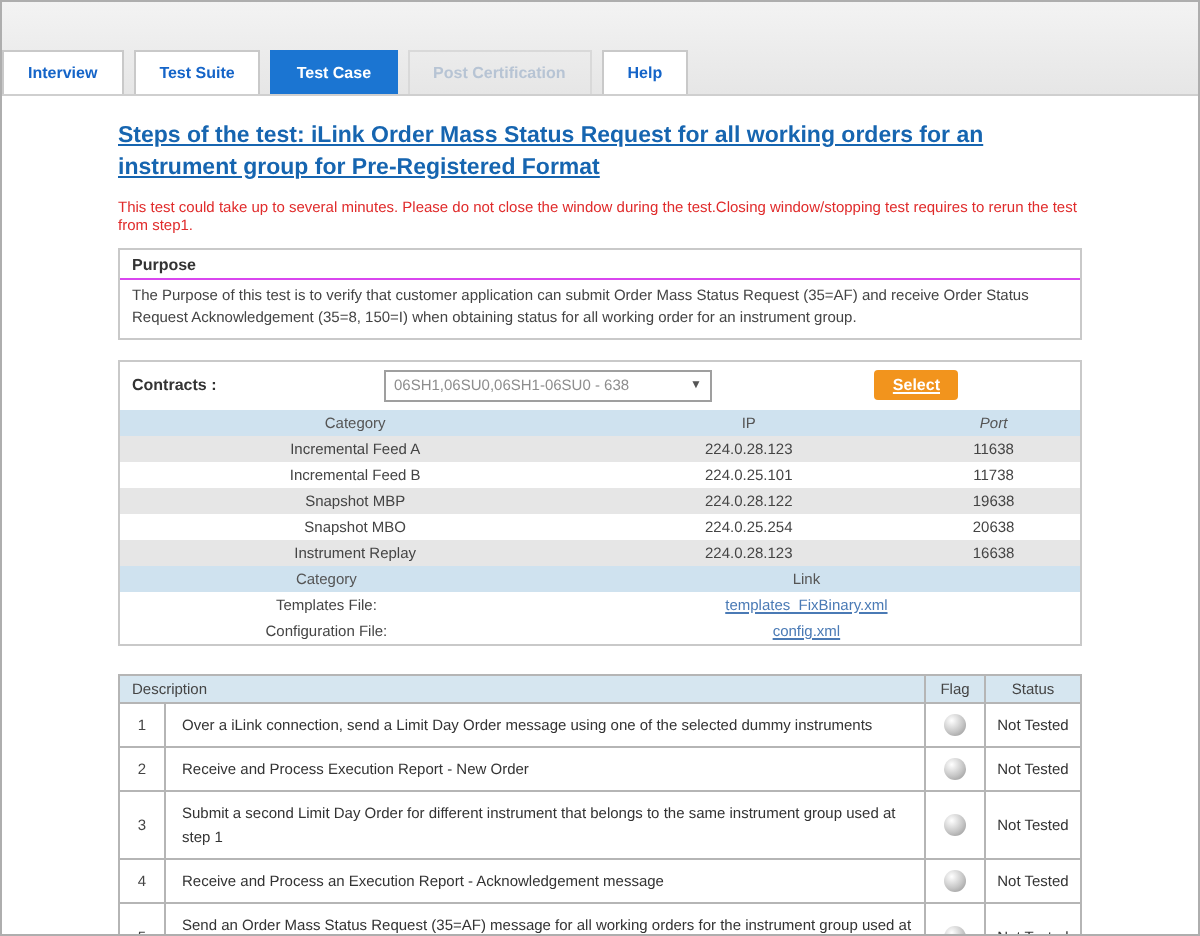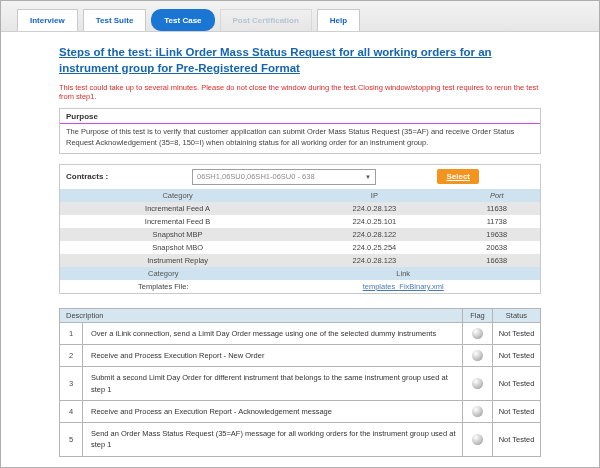--- a/index.html
+++ b/index.html
@@ -9,39 +9,39 @@
   .page {
     width: 600px; height: 468px;
     border: 1px solid #aeaeae;
     background: #fff;
     overflow: hidden;
     position: relative;
   }
 
   
   .tabbar {
-    height: 31px;
+    height: 47px;
     background: linear-gradient(#f3f3f3, #e6e6e6);
     border-bottom: 1px solid #cfcfcf;
     display: flex;
     align-items: flex-end;
-    padding-left: 16px;
+    padding-left: 0;
   }
   .tab {
     font-size: 8px; font-weight: bold;
     color: #1464c8;
     background: #fff;
     border: 1px solid #c9c9c9;
     border-bottom: none;
     padding: 6px 12px 6px 12px;
     margin-right: 5px;
     cursor: pointer;
     white-space: nowrap;
   }
-  .tab.active { background: #1b75d2; color: #fff; border-color: #1b75d2; border-radius: 10px; }
+  .tab.active { background: #1b75d2; color: #fff; border-color: #1b75d2; }
   .tab.disabled { background: transparent; border-color: #d9d9d9; color: #b7c4d4; }
 
   
   .content { padding: 10px 58px 0 58px; }
 
   .page-title {
     color: #1665b0;
     font-size: 11.5px; font-weight: bold;
     line-height: 1.35;
     margin-top: 3px;
@@ -77,21 +77,21 @@
   .contracts-row {
     height: 24px;
     display: flex;
     align-items: center;
     position: relative;
     padding: 0 6px;
   }
   .contracts-label { font-size: 8px; font-weight: bold; color: #333; }
   .dropdown {
     position: absolute; left: 132px; top: 4px;
-    width: 184px; height: 16px;
+    width: 164px; height: 16px;
     background: #fff;
     border: 1px solid #9f9f9f;
     font-size: 7.5px; color: #8d8d8d;
     display: flex; align-items: center;
     padding: 0 4px;
     cursor: pointer;
   }
   .dropdown .arrow { margin-left: auto; font-size: 6px; color: #555; }
   .btn-orange {
     background: #f2941d;
@@ -220,20 +220,24 @@
       <table class="net-table">
         <tbody>
             <tr>
           <th class="col-cat2">Category</th>
           <th class="col-link">Link</th>
         </tr>
         <tr>
           <td>Templates File:</td>
           <td><a class="file-link">templates_FixBinary.xml</a></td>
         </tr>
+        <tr>
+          <td>Configuration File:</td>
+          <td><a class="file-link">config.xml</a></td>
+        </tr>
       </tbody>
         </table>
     </div>
 
     <table class="steps-table">
       <tbody>
           <tr>
         <th class="h-desc" colspan="2">Description</th>
         <th class="col-flag">Flag</th>
         <th class="col-status">Status</th>

